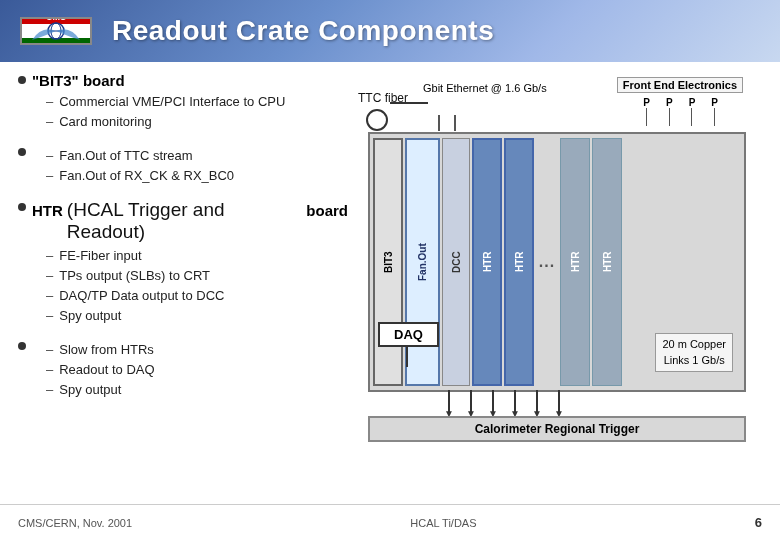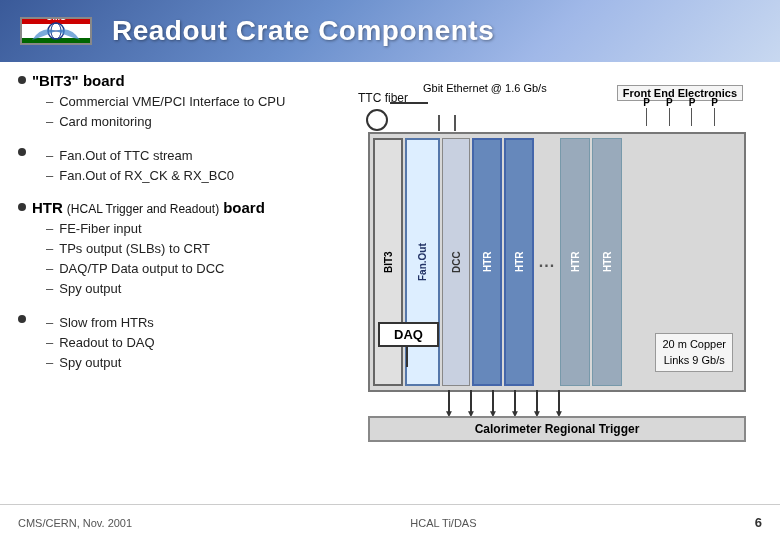--- a/index.html
+++ b/index.html
@@ -70,21 +70,21 @@
       display: flex;
       align-items: baseline;
       gap: 4px;
     }
     .section-title .highlight {
       color: #000;
       font-weight: bold;
     }
     .section-title .normal {
       font-weight: normal;
-      font-size: 12px;
+      font-size: 19px;
     }
     .bullet-dot {
       width: 8px;
       height: 8px;
       background: #333;
       border-radius: 50%;
       display: inline-block;
       margin-right: 6px;
       flex-shrink: 0;
       margin-top: 4px;
@@ -268,21 +268,21 @@
         </div>
       </div>
     </div>
 
   </div>
 
   <div id="right-col">
     <div id="diagram">
 
       <div style="position:absolute; top:0; left:60px; right:0;">
-        <div style="position:absolute; top:8px; right:5px; font-size:11px; font-weight:bold; border:1px solid #999; padding:1px 5px; background:#f5f5f5; white-space:nowrap;">Front End Electronics</div>
+        <div style="position:absolute; top:0; right:5px; font-size:11px; font-weight:bold; border:1px solid #999; padding:1px 5px; background:#f5f5f5; white-space:nowrap;">Front End Electronics</div>
 
         <div style="position:absolute; top:20px; right:30px; display:flex; gap:16px;">
           <div style="display:flex;flex-direction:column;align-items:center;font-size:10px;font-weight:bold;">
             <span>P</span>
             <div style="width:1px;height:18px;background:#555;"></div>
           </div>
           <div style="display:flex;flex-direction:column;align-items:center;font-size:10px;font-weight:bold;">
             <span>P</span>
             <div style="width:1px;height:18px;background:#555;"></div>
           </div>
@@ -332,21 +332,21 @@
       </div>
 
       <div style="position:absolute; bottom:80px; left:20px;">
         <div style="border:2px solid #333; padding:3px 14px; font-size:13px; font-weight:bold; background:#fff; display:inline-block;">DAQ</div>
         
         <div style="width:2px;height:20px;background:#333;margin-left:28px;margin-top:0;"></div>
       </div>
 
       <div style="position:absolute; bottom:75px; right:15px; font-size:11px; text-align:center; border:1px solid #999; padding:3px 6px; background:#f5f5f5; line-height:1.4;">
         <span style="white-space:pre;">20 m Copper
-Links 9 Gb/s</span>
+Links 1 Gb/s</span>
       </div>
 
       <div style="position:absolute; bottom:35px; left:90px; right:15px; display:flex; gap:20px; justify-content:flex-start;">
         <div style="width:2px;height:22px;background:#333;position:relative;">
           <div style="position:absolute;bottom:-7px;left:-4px;font-size:10px;color:#333;">▼</div>
         </div>
         <div style="width:2px;height:22px;background:#333;position:relative;">
           <div style="position:absolute;bottom:-7px;left:-4px;font-size:10px;color:#333;">▼</div>
         </div>
         <div style="width:2px;height:22px;background:#333;position:relative;">

